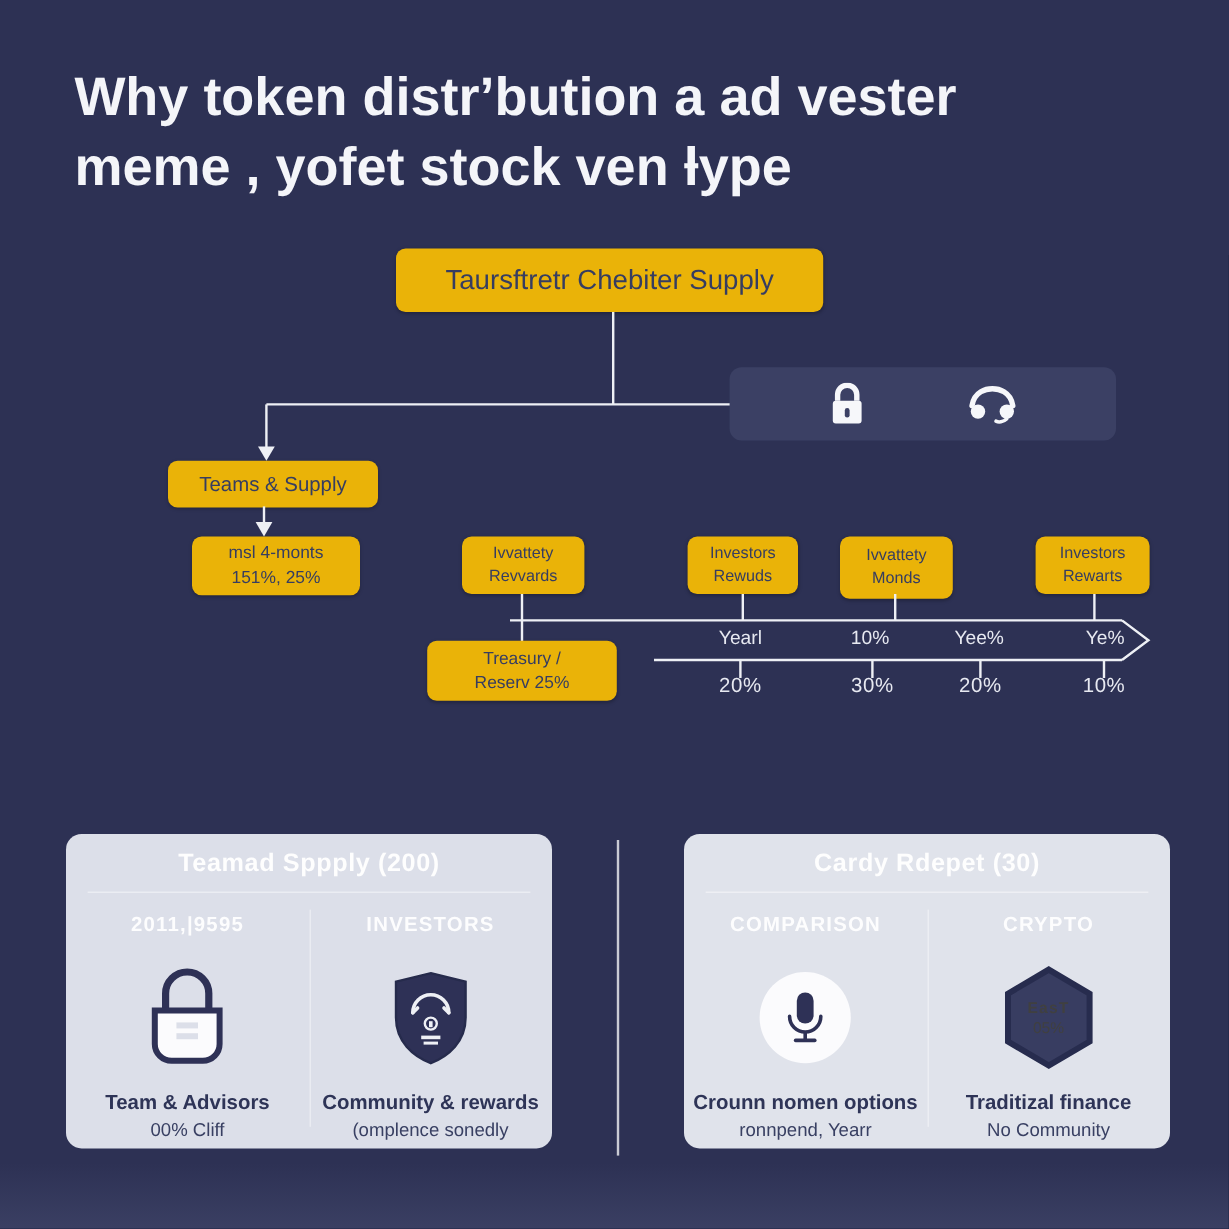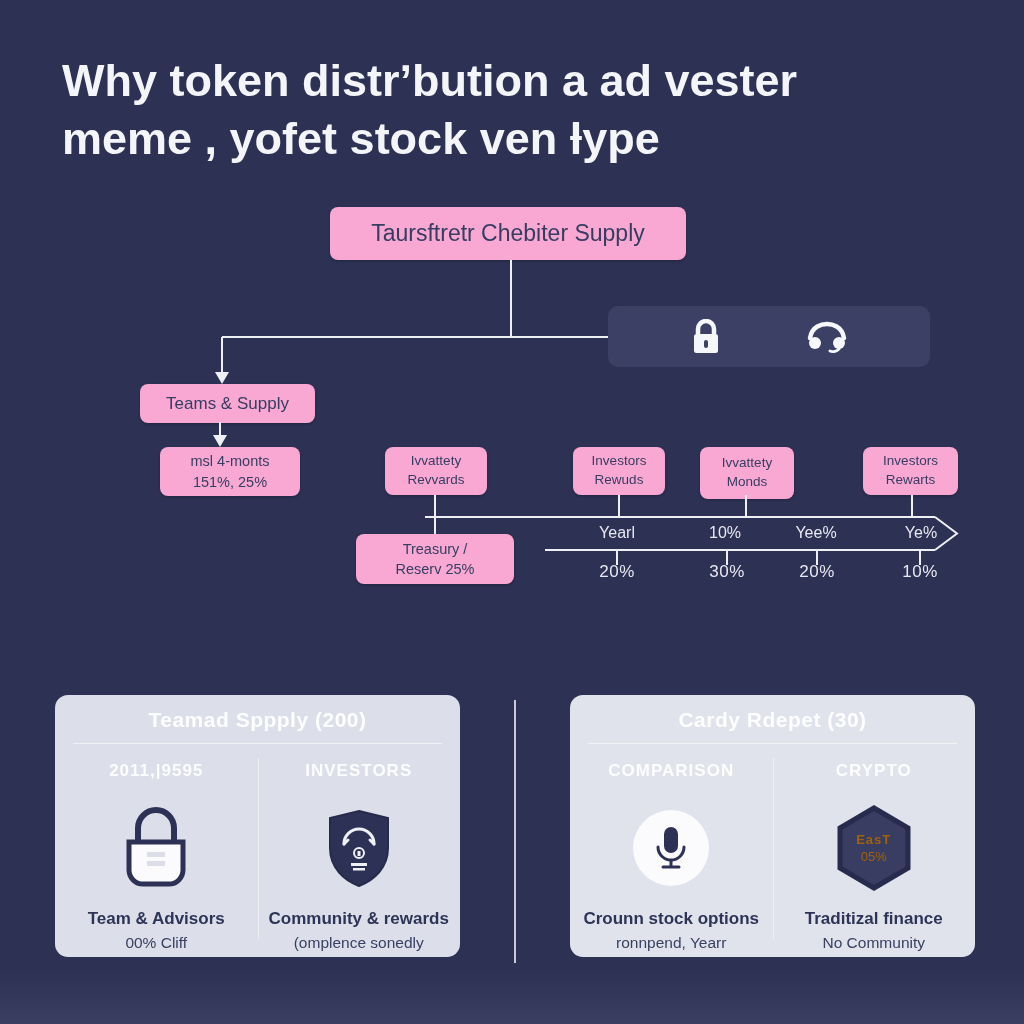--- a/index.html
+++ b/index.html
@@ -12,21 +12,21 @@
   #canvas::after{
     content:"";position:absolute;left:0;bottom:0;width:100%;height:55px;
     background:linear-gradient(to bottom,rgba(140,150,190,0),rgba(140,150,190,0.14));
     pointer-events:none;
   }
   .title{
     position:absolute;left:62px;top:52px;width:920px;
     color:#f4f5f9;font-weight:700;font-size:45px;line-height:1.28;letter-spacing:0px;
   }
   .wbox{
-    position:absolute;background:#f9a8d4;border-radius:8px;
+    position:absolute;background:#eab308;border-radius:8px;
     color:#363d61;display:flex;align-items:center;justify-content:center;
     text-align:center;box-shadow:0 1px 3px rgba(0,0,0,0.25);
   }
   .wbox .two{line-height:1.4;}
   svg.lines{position:absolute;left:0;top:0;z-index:1;}
   .lbl{position:absolute;color:#e7e9f1;text-align:center;transform:translateX(-50%);white-space:nowrap;}
   .band-lbl{font-size:16px;}
   .pct-lbl{font-size:17px;letter-spacing:0.5px;}
   .iconbar{
     position:absolute;left:608px;top:306px;width:322px;height:61px;
@@ -47,21 +47,21 @@
   .col{flex:1;display:flex;flex-direction:column;align-items:center;}
   .col-header{
     color:rgba(255,255,255,0.93);font-weight:700;font-size:17px;letter-spacing:1px;
     margin-top:17px;
   }
   .col-icon{height:118px;display:flex;align-items:center;justify-content:center;margin-top:8px;}
   .col-line1{color:#2e3457;font-size:17px;font-weight:600;margin-top:2px;}
   .col-line2{color:#394063;font-size:15.5px;margin-top:5px;}
   .mic-circle{width:76px;height:76px;border-radius:50%;background:#fbfbfd;display:flex;align-items:center;justify-content:center;}
   .hexwrap{position:relative;width:80px;height:86px;display:flex;align-items:center;justify-content:center;}
-  .hextext{position:absolute;left:0;top:0;width:100%;height:100%;display:flex;flex-direction:column;align-items:center;justify-content:center;color:#a16207;}
+  .hextext{position:absolute;left:0;top:0;width:100%;height:100%;display:flex;flex-direction:column;align-items:center;justify-content:center;color:#404040;}
   .hextext .h1{font-size:13px;font-weight:700;letter-spacing:1px;}
   .hextext .h2{font-size:13px;margin-top:2px;}
   .between-cards{position:absolute;left:514px;top:700px;width:2px;height:263px;background:rgba(255,255,255,0.75);z-index:2;}
 </style>
 </head>
 <body>
 
 <div id="canvas">
 
   <div class="title">
@@ -221,21 +221,21 @@
         <div class="col-icon">
           <div class="mic-circle">
             <svg width="34" height="46" viewBox="0 0 34 46">
               <rect x="10" y="2" width="14" height="26" rx="7" fill="#2e3156"></rect>
               <path d="M4 22 a13 13 0 0 0 26 0" fill="none" stroke="#2e3156" stroke-width="3" stroke-linecap="round"></path>
               <line x1="17" y1="35" x2="17" y2="41" stroke="#2e3156" stroke-width="3"></line>
               <line x1="9" y1="42" x2="25" y2="42" stroke="#2e3156" stroke-width="3" stroke-linecap="round"></line>
             </svg>
           </div>
         </div>
-        <div class="col-line1">Crounn stock options</div>
+        <div class="col-line1">Crounn nomen options</div>
         <div class="col-line2">ronnpend, Yearr</div>
       </div>
       <div class="col">
         <div class="col-header">CRYPTO</div>
         <div class="col-icon">
           <div class="hexwrap">
             <svg width="80" height="86" viewBox="0 0 80 86">
               <polygon points="40,3 74,23 74,63 40,83 6,63 6,23" fill="#383d61" stroke="#272c4e" stroke-width="5"></polygon>
             </svg>
             <div class="hextext">

